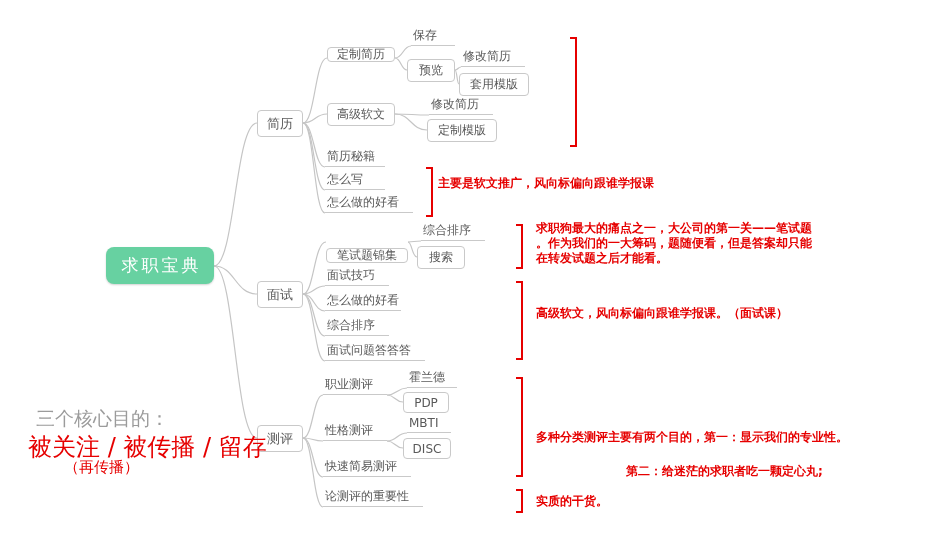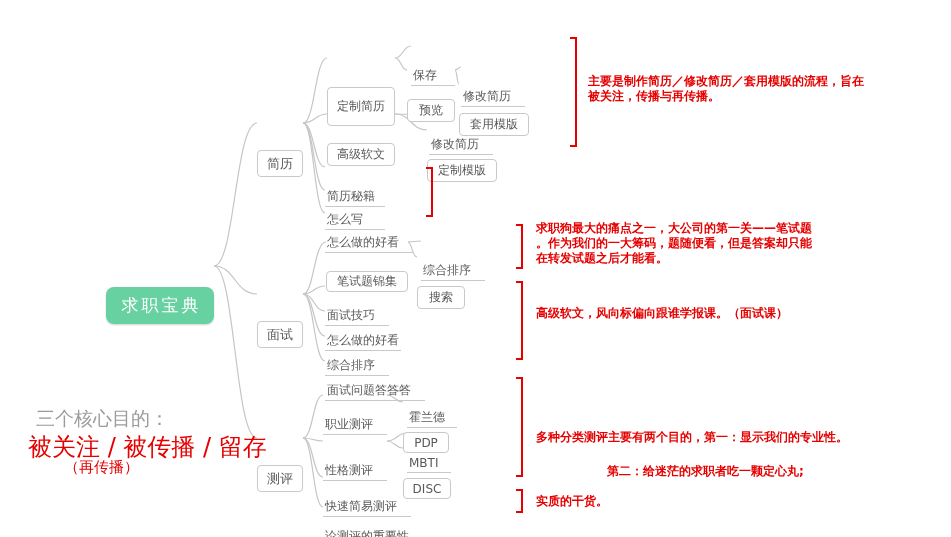--- a/index.html
+++ b/index.html
@@ -6,42 +6,42 @@
   html,body{margin:0;padding:0;background:#fff;}
   .canvas{
     position:relative;width:951px;height:537px;background:#fff;overflow:hidden;
     font-family:"DejaVu Sans","Liberation Sans",sans-serif;
   }
   .connectors{position:absolute;left:0;top:0;width:951px;height:537px;}
   .connectors path{fill:none;stroke:var(--connector,#c5c5c5);stroke-width:1.2px;}
   .node{
     position:absolute;display:flex;align-items:center;justify-content:center;
     box-sizing:border-box;font-size:12px;color:var(--node_text,#595959);
-    white-space:nowrap;background:#fff;margin-top:40px;
+    white-space:nowrap;background:#fff;
   }
   .node.box{border:1px solid var(--node_border,#c9c9c9);border-radius:4px;}
   .node.uline{
     border-bottom:1px solid var(--node_border,#c9c9c9);
     justify-content:flex-start;padding-left:2px;background:transparent;
   }
   .node.main{font-size:13px;}
   .node.root-node{
     background:var(--root_bg,#67d1a1);color:#fff;font-size:17px;border-radius:8px;
     letter-spacing:3px;padding-left:3px;box-shadow:0 1px 2px rgba(0,0,0,.18);
   }
   .bracket{
     position:absolute;width:7px;box-sizing:border-box;
     border:2px solid var(--red,#e60000);border-left:none;
   }
   .annot{
     position:absolute;color:var(--red,#e60000);font-weight:bold;font-size:12px;
     line-height:15px;white-space:pre-line;
   }
   .annot.nowrap{white-space:nowrap;}
-  .annot .indent{margin-left:71px;}
+  .annot .indent{margin-left:90px;}
   .footer-title{position:absolute;color:var(--footer_gray,#9b9b9b);font-size:19px;white-space:nowrap;}
   .footer-goals{position:absolute;color:var(--red,#e60000);font-size:24px;white-space:nowrap;}
   .footer-sub{position:absolute;color:var(--red,#e60000);font-size:15px;white-space:nowrap;}
 </style>
 </head>
 <body>
 
 <div class="canvas">
 
   <svg class="connectors" viewBox="0 0 951 537">
@@ -72,34 +72,34 @@
     <path d="M303,438 C313,438 313,507 323,507"></path>
     <path d="M387,395 C397,395 397,388 407,388"></path>
     <path d="M387,395 C395,395 395,402 403,402"></path>
     <path d="M387,441 C397,441 397,433 407,433"></path>
     <path d="M387,441 C395,441 395,448 403,448"></path>
   </svg>
 
   <div class="node root-node" style="left:106px;top:247px;width:108px;height:37px">求职宝典</div>
 
   <div class="node box main" style="left:257px;top:110px;width:46px;height:27px">简历</div>
-  <div class="node box" style="left:327px;top:47px;width:68px;height:39px">定制简历</div>
+  <div class="node box" style="left:327px;top:47px;width:68px;height:15px">定制简历</div>
   <div class="node uline" style="left:411px;top:26px;width:44px;height:20px">保存</div>
   <div class="node box" style="left:407px;top:59px;width:48px;height:23px">预览</div>
   <div class="node uline" style="left:461px;top:47px;width:64px;height:20px">修改简历</div>
   <div class="node box" style="left:459px;top:73px;width:70px;height:23px">套用模版</div>
   <div class="node box" style="left:327px;top:103px;width:68px;height:23px">高级软文</div>
   <div class="node uline" style="left:429px;top:95px;width:64px;height:20px">修改简历</div>
   <div class="node box" style="left:427px;top:119px;width:70px;height:23px">定制模版</div>
   <div class="node uline" style="left:325px;top:147px;width:60px;height:20px">简历秘籍</div>
   <div class="node uline" style="left:325px;top:170px;width:60px;height:20px">怎么写</div>
   <div class="node uline" style="left:325px;top:193px;width:88px;height:20px">怎么做的好看</div>
 
   <div class="node box main" style="left:257px;top:281px;width:46px;height:27px">面试</div>
-  <div class="node box" style="left:326px;top:231px;width:82px;height:21px">笔试题锦集</div>
+  <div class="node box" style="left:326px;top:248px;width:82px;height:15px">笔试题锦集</div>
   <div class="node uline" style="left:421px;top:221px;width:64px;height:20px">综合排序</div>
   <div class="node box" style="left:417px;top:246px;width:48px;height:23px">搜索</div>
   <div class="node uline" style="left:325px;top:266px;width:64px;height:20px">面试技巧</div>
   <div class="node uline" style="left:325px;top:291px;width:76px;height:20px">怎么做的好看</div>
   <div class="node uline" style="left:325px;top:316px;width:64px;height:20px">综合排序</div>
   <div class="node uline" style="left:325px;top:341px;width:100px;height:20px">面试问题答答答</div>
 
   <div class="node box main" style="left:257px;top:425px;width:46px;height:27px">测评</div>
   <div class="node uline" style="left:323px;top:375px;width:64px;height:20px">职业测评</div>
   <div class="node uline" style="left:407px;top:368px;width:50px;height:20px">霍兰德</div>
@@ -110,22 +110,21 @@
   <div class="node uline" style="left:323px;top:457px;width:88px;height:20px">快速简易测评</div>
   <div class="node uline" style="left:323px;top:487px;width:100px;height:20px">论测评的重要性</div>
 
   <div class="bracket" style="left:570px;top:37px;height:110px"></div>
   <div class="bracket" style="left:426px;top:167px;height:50px"></div>
   <div class="bracket" style="left:516px;top:224px;height:45px"></div>
   <div class="bracket" style="left:516px;top:281px;height:79px"></div>
   <div class="bracket" style="left:516px;top:377px;height:100px"></div>
   <div class="bracket" style="left:516px;top:489px;height:24px"></div>
 
-  <div class="annot" style="left:588px;top:74px;width:290px">主要是制作简历／修改简历／套用模版的流程，旨在
-被关注，传播与再传播。</div>
+  <div class="annot nowrap" style="left:438px;top:176px">主要是软文推广，风向标偏向跟谁学报课</div>
   <div class="annot nowrap" style="left:536px;top:306px">高级软文，风向标偏向跟谁学报课。（面试课）</div>
   <div class="annot" style="left:536px;top:221px;width:300px">求职狗最大的痛点之一，大公司的第一关——笔试题
 。作为我们的一大筹码，题随便看，但是答案却只能
 在转发试题之后才能看。</div>
   <div class="annot" style="left:536px;top:412px;width:340px;line-height:17px">
     <div>多种分类测评主要有两个目的，第一：显示我们的专业性。</div>
     <div class="indent">第二：给迷茫的求职者吃一颗定心丸;</div>
   </div>
   <div class="annot nowrap" style="left:536px;top:494px">实质的干货。</div>
 

